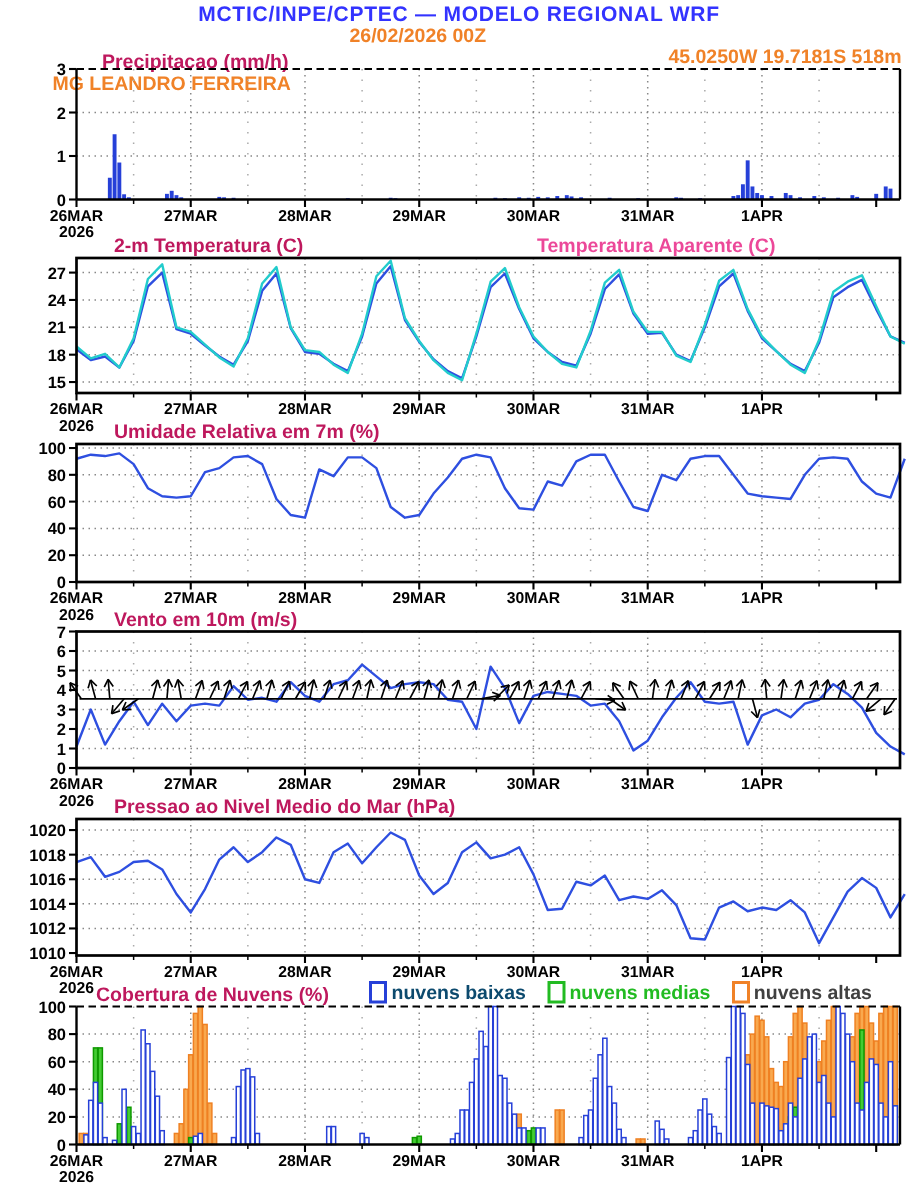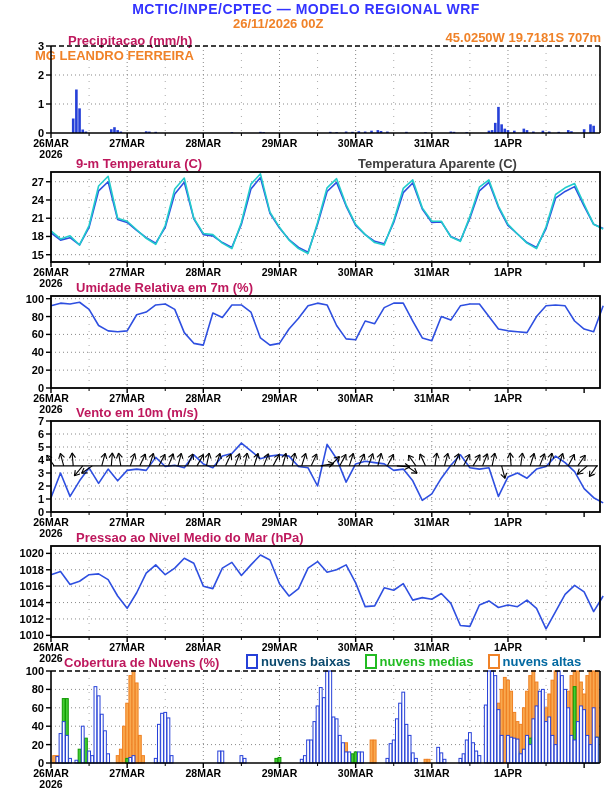--- a/index.html
+++ b/index.html
@@ -18,43 +18,43 @@
   svg{overflow:visible;display:block;}
   text{font-family:"Liberation Sans",sans-serif;font-weight:bold;fill:#000;}
 </style>
 </head>
 <body>
 
 <div class="page">
   <div class="hdr1" style="color: rgb(51, 51, 255);">MCTIC/INPE/CPTEC — MODELO REGIONAL WRF</div>
   <div class="hdr2" style="color: rgb(240, 130, 40);">
     <span class="station">MG LEANDRO FERREIRA</span>
-    <span class="run">26/11/2026 00Z</span>
+    <span class="run">26/02/2026 00Z</span>
   </div>
-  <div class="hdr3" style="color: rgb(240, 130, 40);">45.0250W 19.7181S 707m</div>
+  <div class="hdr3" style="color: rgb(240, 130, 40);">45.0250W 19.7181S 518m</div>
 
   <div class="ptitle" style="top:33px;left:68px">Precipitacao (mm/h)</div>
-  <div class="ptitle" style="top:156px;left:76px">9-m Temperatura (C)</div>
+  <div class="ptitle" style="top:156px;left:76px">2-m Temperatura (C)</div>
   <div class="plegend" style="top:156px;left:358px">
-    <span style="color: #404040;">Temperatura Aparente (C)</span>
+    <span style="color: #ec4899;">Temperatura Aparente (C)</span>
   </div>
   <div class="ptitle" style="top:280px;left:76px">Umidade Relativa em 7m (%)</div>
   <div class="ptitle" style="top:405px;left:76px">Vento em 10m (m/s)</div>
   <div class="ptitle" style="top:530px;left:76px">Pressao ao Nivel Medio do Mar (hPa)</div>
   <div class="ptitle" style="top:655px;left:64px">Cobertura de Nuvens (%)</div>
   <div class="plegend" style="top:654px;left:246px">
     <span class="lg-item" style="color: #0c4a6e;">
       <span class="lg-sq" style="border-color: rgb(38, 64, 216);"></span>
       <span>nuvens baixas</span>
     </span>
     <span class="lg-item" style="color: rgb(34, 187, 34);">
       <span class="lg-sq" style="border-color: rgb(34, 187, 34);"></span>
       <span>nuvens medias</span>
     </span>
-    <span class="lg-item" style="color: #0369a1;">
+    <span class="lg-item" style="color: #404040;">
       <span class="lg-sq" style="border-color: rgb(240, 130, 40);"></span>
       <span>nuvens altas</span>
     </span>
   </div>
 
   <div class="panel-svg-host" style="top:46px">
       <svg width="612" height="115">
         <line x1="127.16184971098266" y1="0" x2="127.16184971098266" y2="87" stroke="#888" stroke-width="1" stroke-dasharray="1 3"></line>
         <line x1="203.32369942196533" y1="0" x2="203.32369942196533" y2="87" stroke="#888" stroke-width="1" stroke-dasharray="1 3"></line>
         <line x1="279.485549132948" y1="0" x2="279.485549132948" y2="87" stroke="#888" stroke-width="1" stroke-dasharray="1 3"></line>

